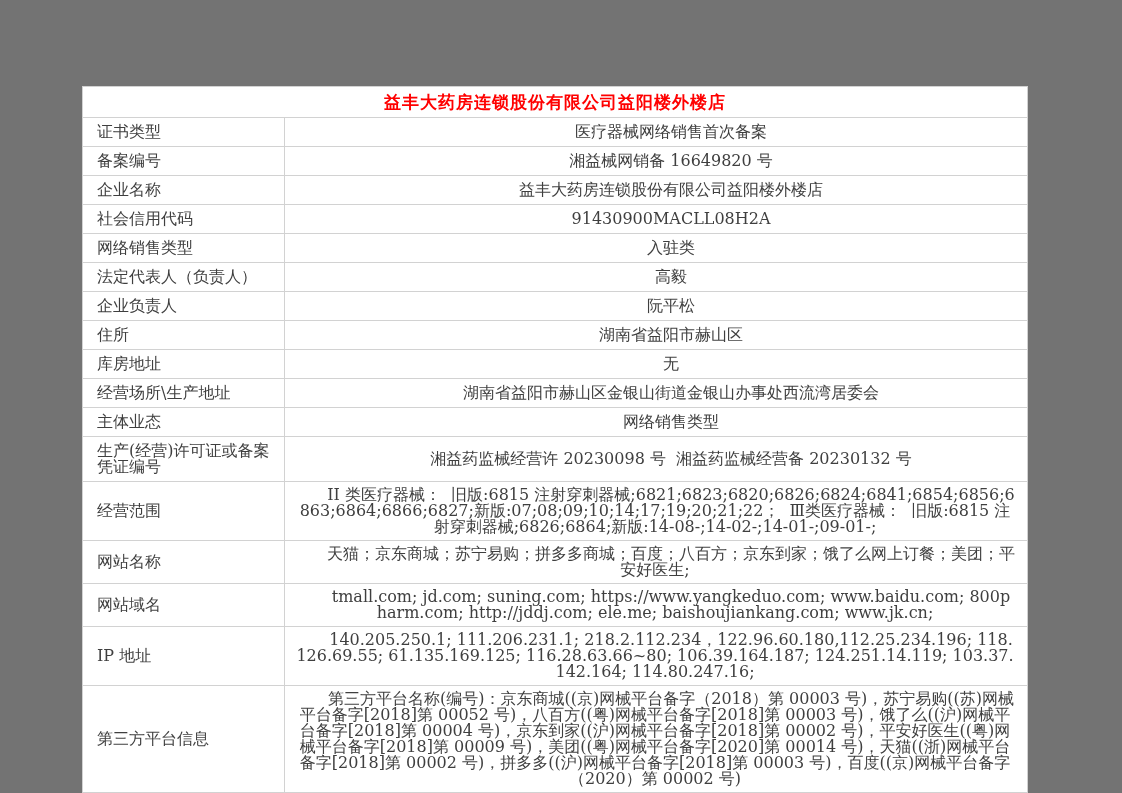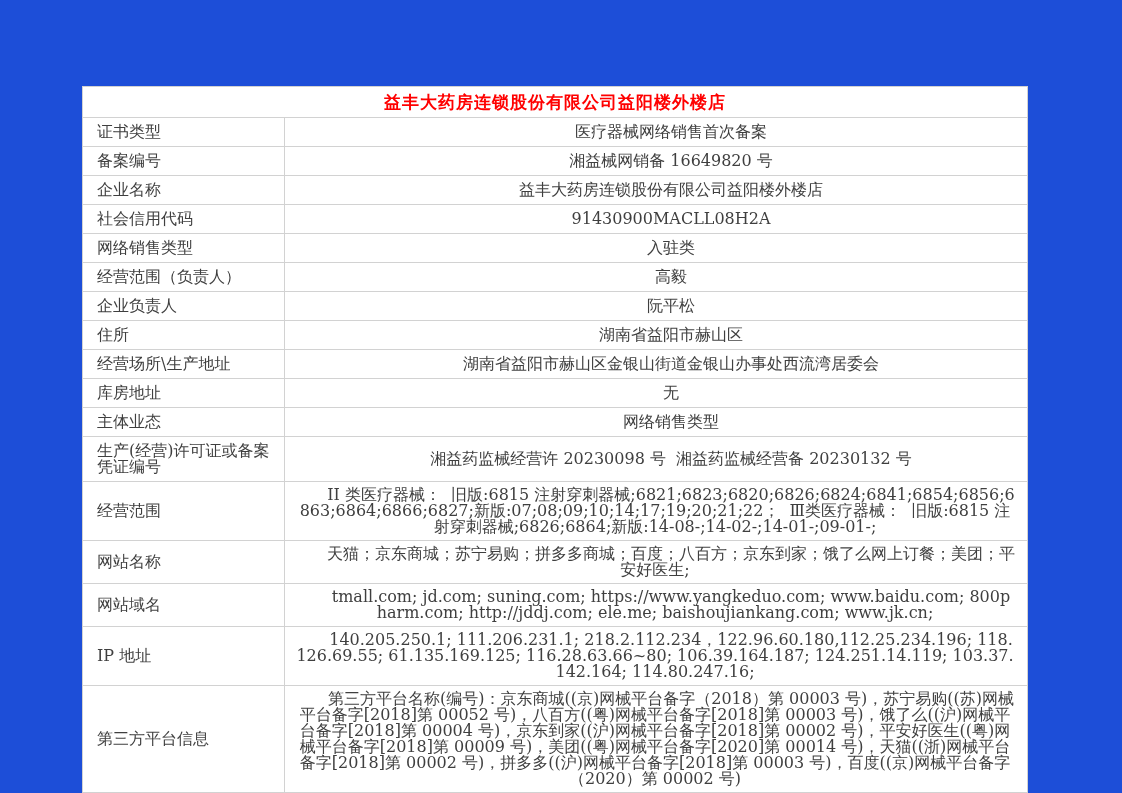--- a/index.html
+++ b/index.html
@@ -3,21 +3,21 @@
 <meta charset="utf-8">
 <style>
   * { box-sizing: border-box; }
   html, body {
     margin: 0; padding: 0;
     width: 1122px; height: 793px;
     background: #ffffff;
     font-family: "DejaVu Serif", "Liberation Serif", serif;
     color: #3f3f3f;
   }
-  .page { position: relative; width: 1122px; height: 793px; background: #1d4ed8; overflow: hidden; }
+  .page { position: relative; width: 1122px; height: 793px; background: #737373; overflow: hidden; }
   .doc-table {
     position: absolute;
     left: 82px; top: 86px;
     width: 946px;
     border: 1px solid #d2d2d2;
     background: #ffffff;
   }
   .title-row {
     min-height: 31px;
     display: flex; align-items: center; justify-content: center;
@@ -92,51 +92,51 @@
     </div>
 
     <div class="row">
       <div class="cell label">网络销售类型</div>
       <div class="cell value">
           <p class="val-text">入驻类</p>
         </div>
     </div>
 
     <div class="row">
-      <div class="cell label">经营范围（负责人）</div>
+      <div class="cell label">法定代表人（负责人）</div>
       <div class="cell value">
           <p class="val-text">高毅</p>
         </div>
     </div>
 
     <div class="row">
       <div class="cell label">企业负责人</div>
       <div class="cell value">
           <p class="val-text">阮平松</p>
         </div>
     </div>
 
     <div class="row">
       <div class="cell label">住所</div>
       <div class="cell value">
           <p class="val-text">湖南省益阳市赫山区</p>
         </div>
     </div>
 
     <div class="row">
+      <div class="cell label">库房地址</div>
+      <div class="cell value">
+          <p class="val-text">无</p>
+        </div>
+    </div>
+
+    <div class="row">
       <div class="cell label">经营场所\生产地址</div>
       <div class="cell value">
           <p class="val-text">湖南省益阳市赫山区金银山街道金银山办事处西流湾居委会</p>
-        </div>
-    </div>
-
-    <div class="row">
-      <div class="cell label">库房地址</div>
-      <div class="cell value">
-          <p class="val-text">无</p>
         </div>
     </div>
 
     <div class="row">
       <div class="cell label">主体业态</div>
       <div class="cell value">
           <p class="val-text">网络销售类型</p>
         </div>
     </div>
 

